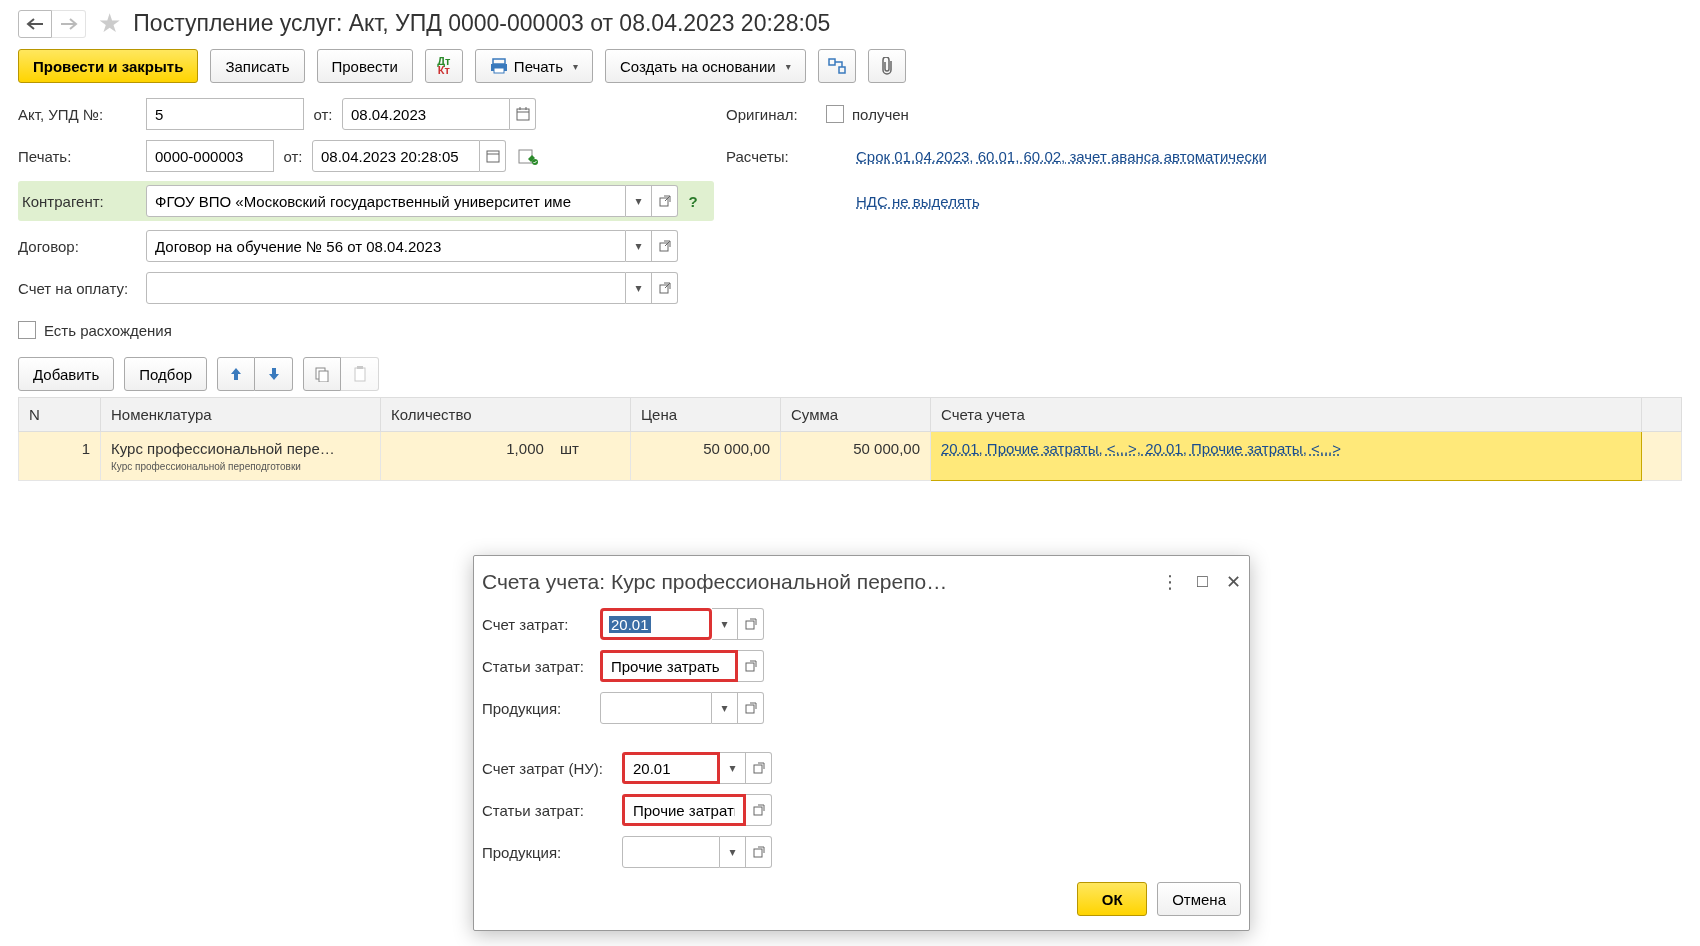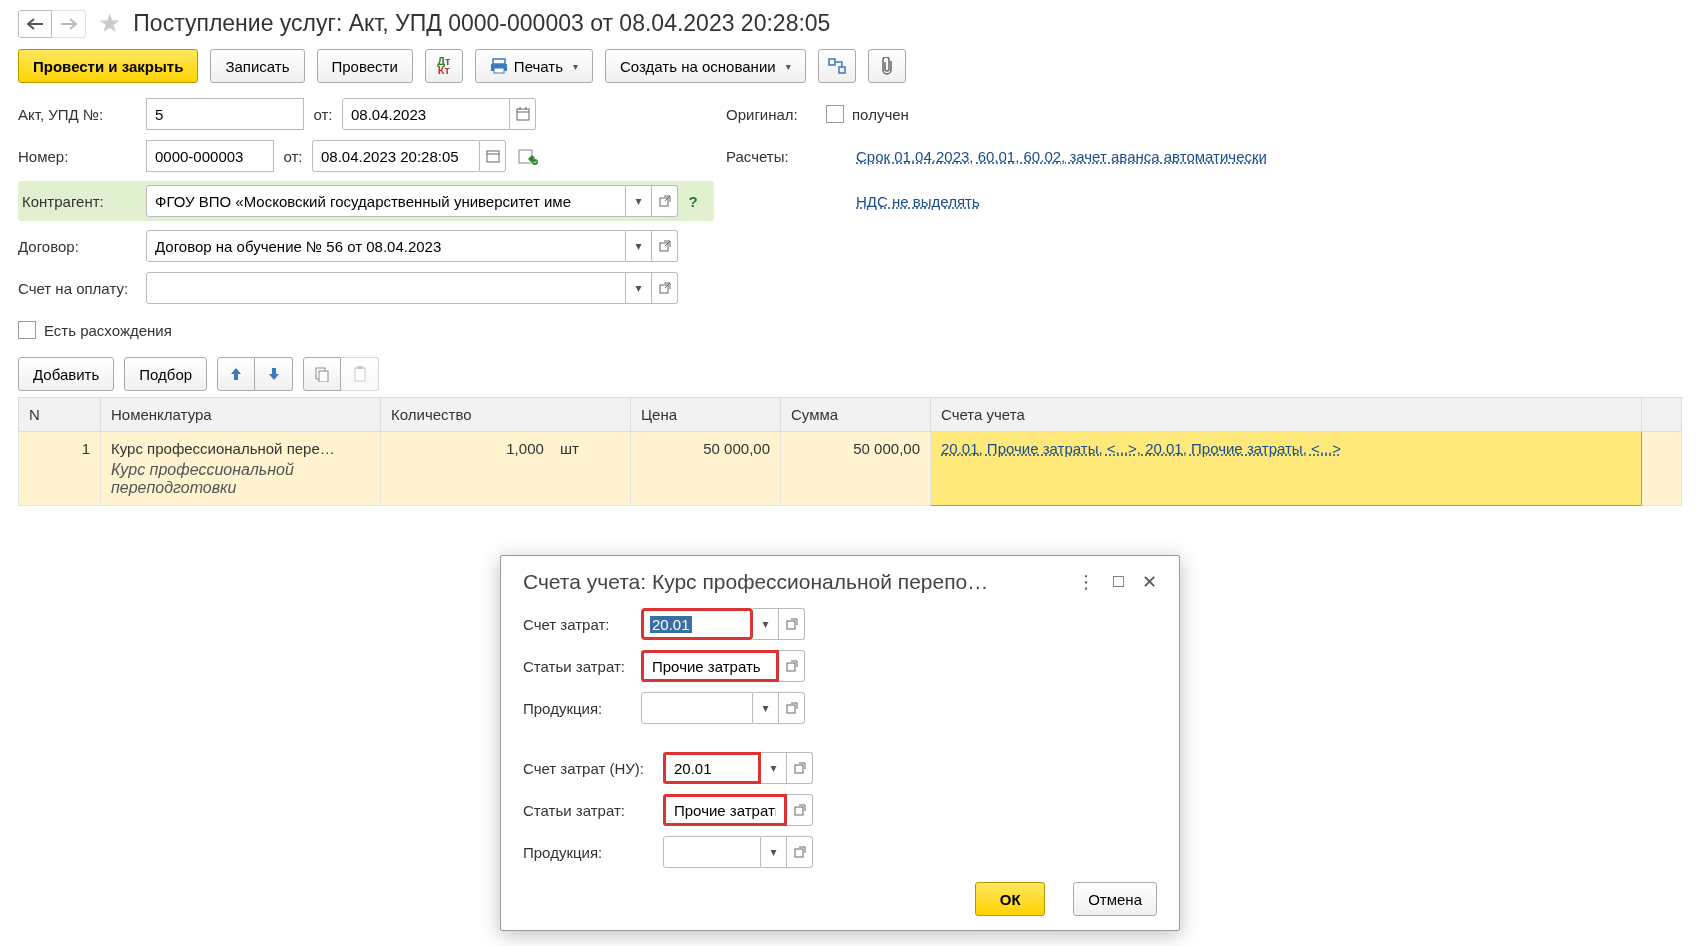--- a/index.html
+++ b/index.html
@@ -44,36 +44,36 @@
 table.grid { width: 100%; border-collapse: collapse; }
 table.grid th { background: #f2f2f2; border: 1px solid #ddd; text-align: left; padding: 8px 10px; font-weight: normal; font-size: 15px; }
 table.grid td { border: 1px solid #e5e5e5; padding: 8px 10px; vertical-align: top; font-size: 15px; }
 .row-sel td { background: #fff3d0; }
 .cell-accounts { background: #ffe97a !important; border: 1px solid #c9a800 !important; margin-top: 48px; }
 .n-col { width: 82px; text-align: right; }
 .nom-col { width: 280px; }
 .qty-col { width: 250px; text-align: right; }
 .price-col { width: 150px; text-align: right; }
 .sum-col { width: 150px; text-align: right; }
-.italic { font-style: italic; color: #555; font-size: 16px; margin-top: 4px; }
+.italic { color: #555; font-size: 10px; margin-top: 4px; }
 .unit { display: inline-block; width: 60px; text-align: left; margin-left: 12px; }
 
-.popup { position: absolute; left: 500px; top: 555px; width: 680px; background: #fff; border: 1px solid #999; box-shadow: 0 4px 20px rgba(0,0,0,0.25); border-radius: 2px; padding: 14px 22px; }
+.popup { position: absolute; left: 473px; top: 555px; width: 777px; background: #fff; border: 1px solid #999; box-shadow: 0 4px 20px rgba(0,0,0,0.25); border-radius: 2px; padding: 14px 8px; }
 .popup-head { display: flex; align-items: center; justify-content: space-between; margin-bottom: 14px; }
 .popup-title { font-size: 21px; color: #444; }
 .popup-icons { display: flex; gap: 18px; font-size: 18px; color: #555; }
 .popup-body { display: flex; gap: 18px; flex-direction: column; }
 .pop-col { flex: 1; }
 .pop-row { display: flex; align-items: center; margin-bottom: 10px; }
 .pop-lbl { width: 118px; font-size: 15px; }
 .pop-lbl2 { width: 140px; font-size: 15px; }
 .pop-inp { flex: 1; }
 .red-box { border: 3px solid #d33 !important; border-radius: 4px; }
 .sel-text { background: #3b6ea5; color: #fff; padding: 0 2px; }
-.popup-foot { display: flex; justify-content: flex-end; gap: 28px; margin-top: 4px; }
+.popup-foot { display: flex; justify-content: flex-end; gap: 10px; margin-top: 4px; }
 
 svg { display: block; }
 </style>
 </head>
 <body>
 
 <div class="top-bar">
   <div class="nav-grp">
     <div class="nav-btn">
       <svg width="18" height="12">
@@ -141,21 +141,21 @@
     </div>
     <div class="form-right">
       <span class="lbl-r">Оригинал:</span>
       <div class="chk"></div>
       <span>получен</span>
     </div>
   </div>
 
   <div class="form-row">
     <div class="form-left">
-      <span class="lbl">Номер:</span>
+      <span class="lbl">Печать:</span>
       <input class="inp" style="width: 128px;" value="0000-000003">
       <span style="width:38px;text-align:center">от:</span>
       <div class="inp-combo">
         <input class="inp" style="width: 168px;" value="08.04.2023 20:28:05">
         <div class="combo-btn">
           <svg width="14" height="14">
               <rect x="1" y="2" width="12" height="11" fill="none" stroke="#666"></rect>
               <line x1="1" y1="5" x2="13" y2="5" stroke="#666"></line>
             </svg>
         </div>

